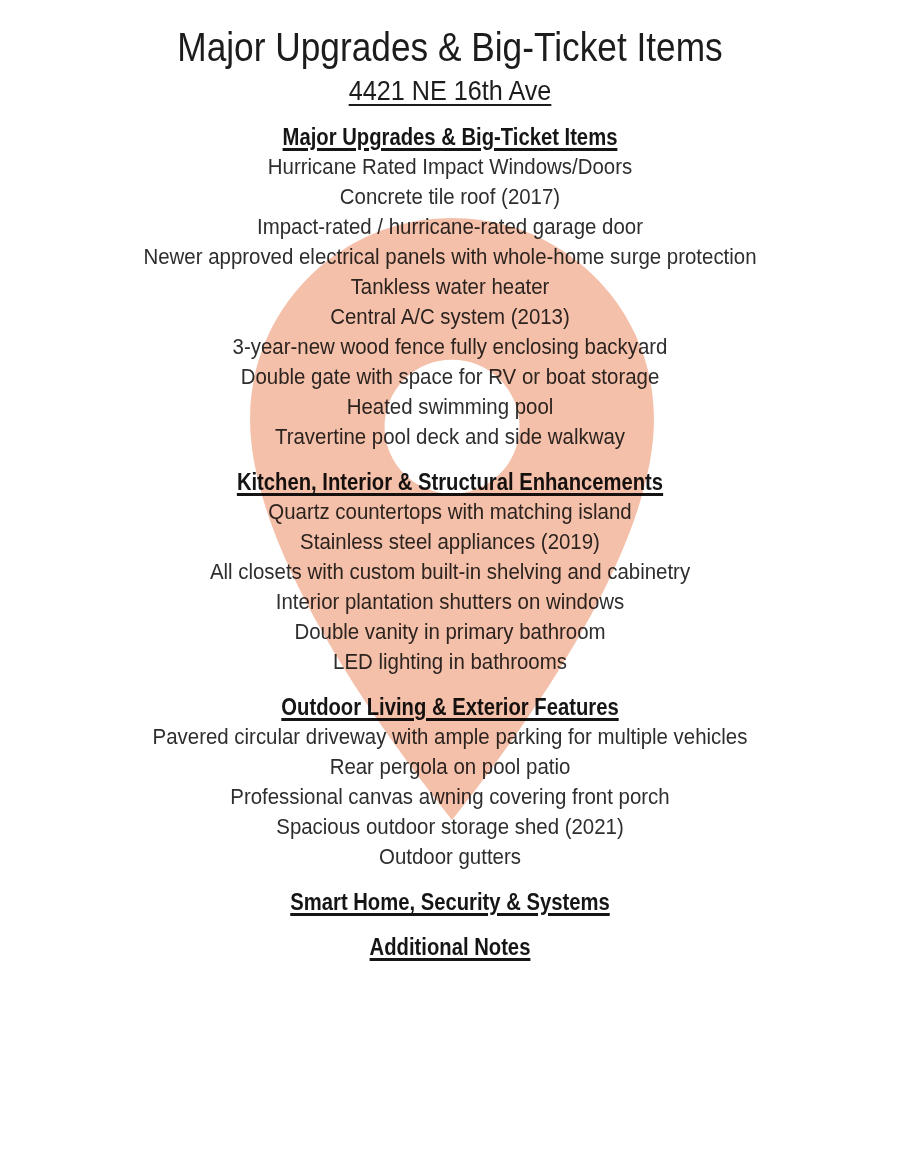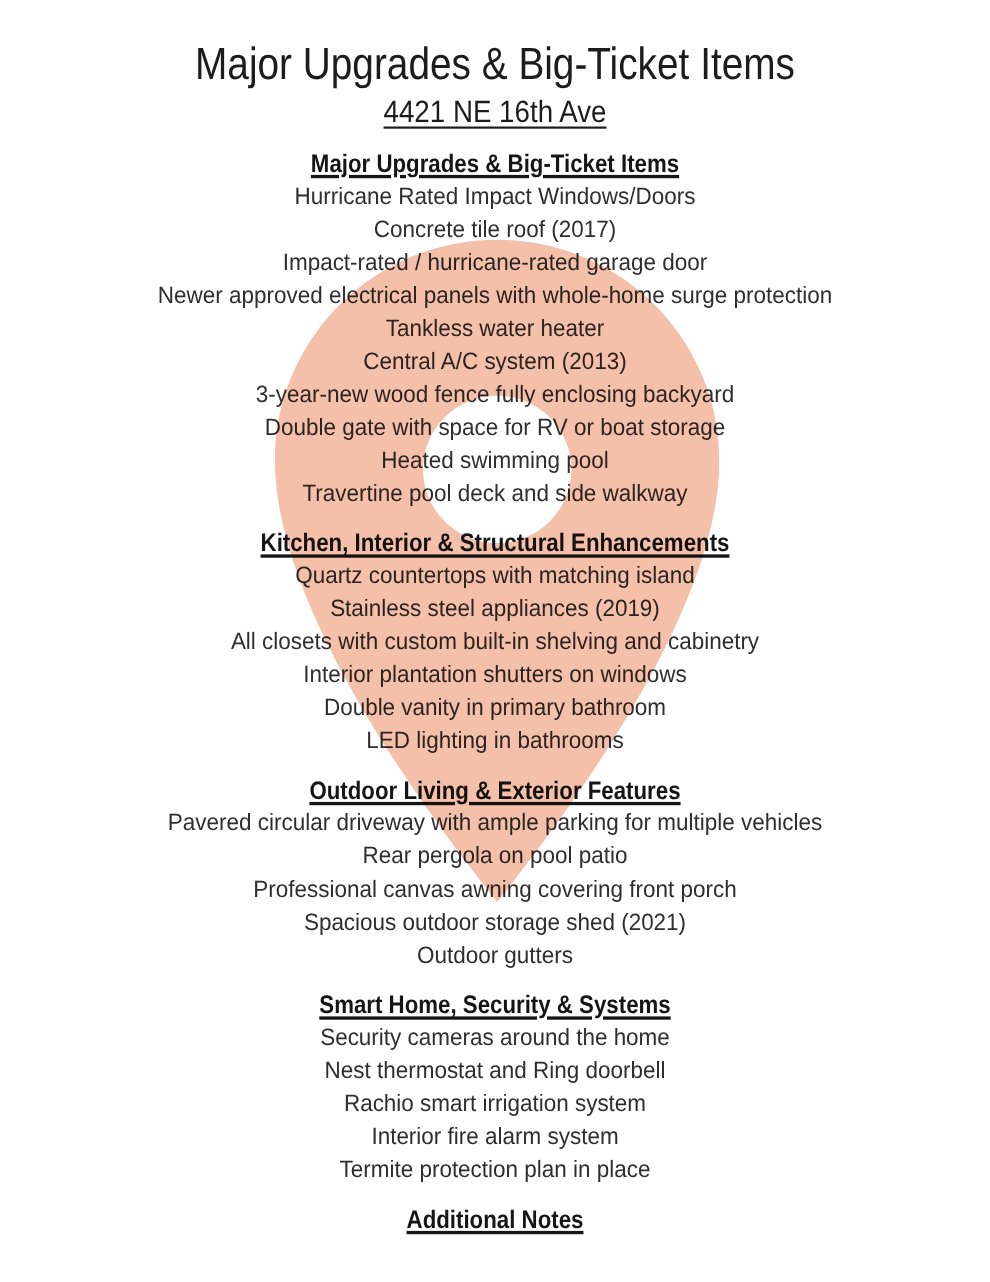--- a/index.html
+++ b/index.html
@@ -15,21 +15,21 @@
     left:250px;top:218px;
     width:404px;height:602px;
     z-index:0;
   }
   .content{
     position:relative;
     z-index:1;
     mix-blend-mode:multiply;
     text-align:center;
     color:#2e2e2e;
-    padding-top:34px;
+    padding-top:23px;
   }
   .title{
     margin:0;
     font-size:41px;
     font-weight:400;
     line-height:1.2;
     color:#1c1c1c;
     transform:scaleX(0.86);
     transform-origin:center;
     white-space:nowrap;
@@ -123,27 +123,20 @@
             <div class="item">Pavered circular driveway with ample parking for multiple vehicles</div>
             <div class="item">Rear pergola on pool patio</div>
             <div class="item">Professional canvas awning covering front porch</div>
             <div class="item">Spacious outdoor storage shed (2021)</div>
             <div class="item">Outdoor gutters</div>
           </div>
   </section>
 
   <section class="section">
     <h3 class="heading">Smart Home, Security &amp; Systems</h3>
-    <div class="items">
-            <div class="item">Security cameras around the home</div>
-            <div class="item">Nest thermostat and Ring doorbell</div>
-            <div class="item">Rachio smart irrigation system</div>
-            <div class="item">Interior fire alarm system</div>
-            <div class="item">Termite protection plan in place</div>
-          </div>
   </section>
 
   <section class="section">
     <h3 class="heading">Additional Notes</h3>
   </section>
 </div>
   </div>
 
 </div>
 

